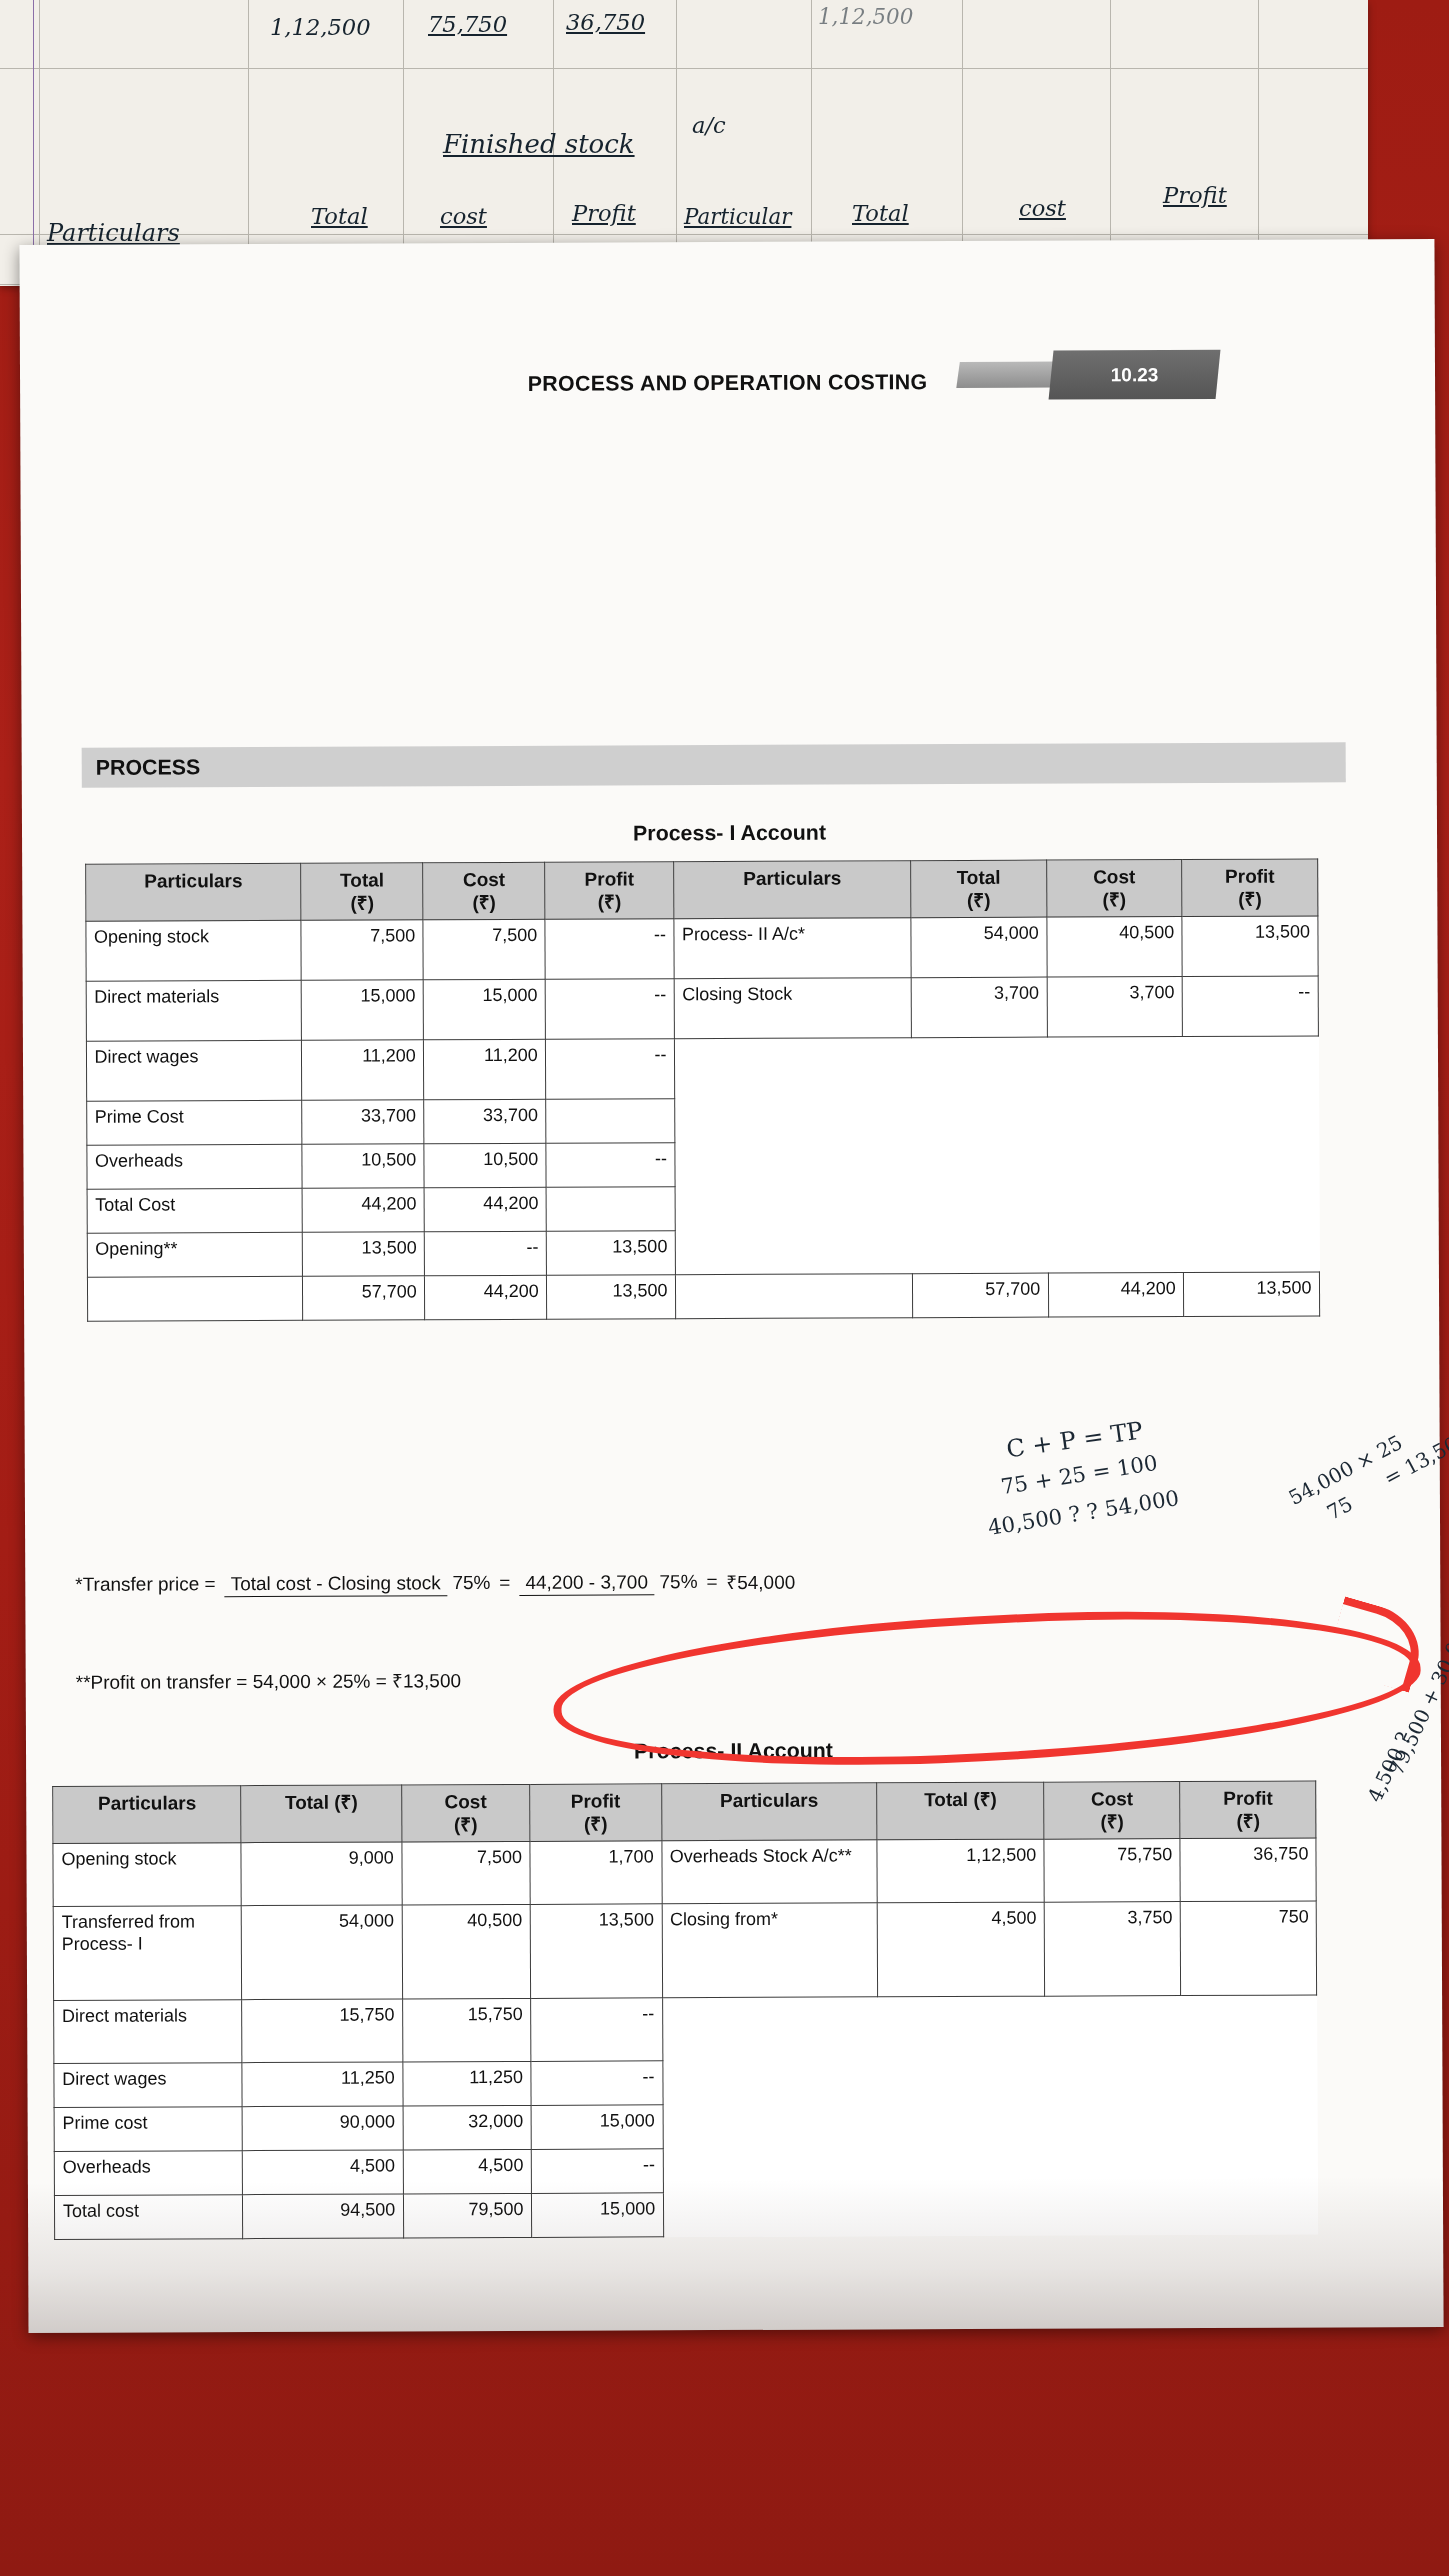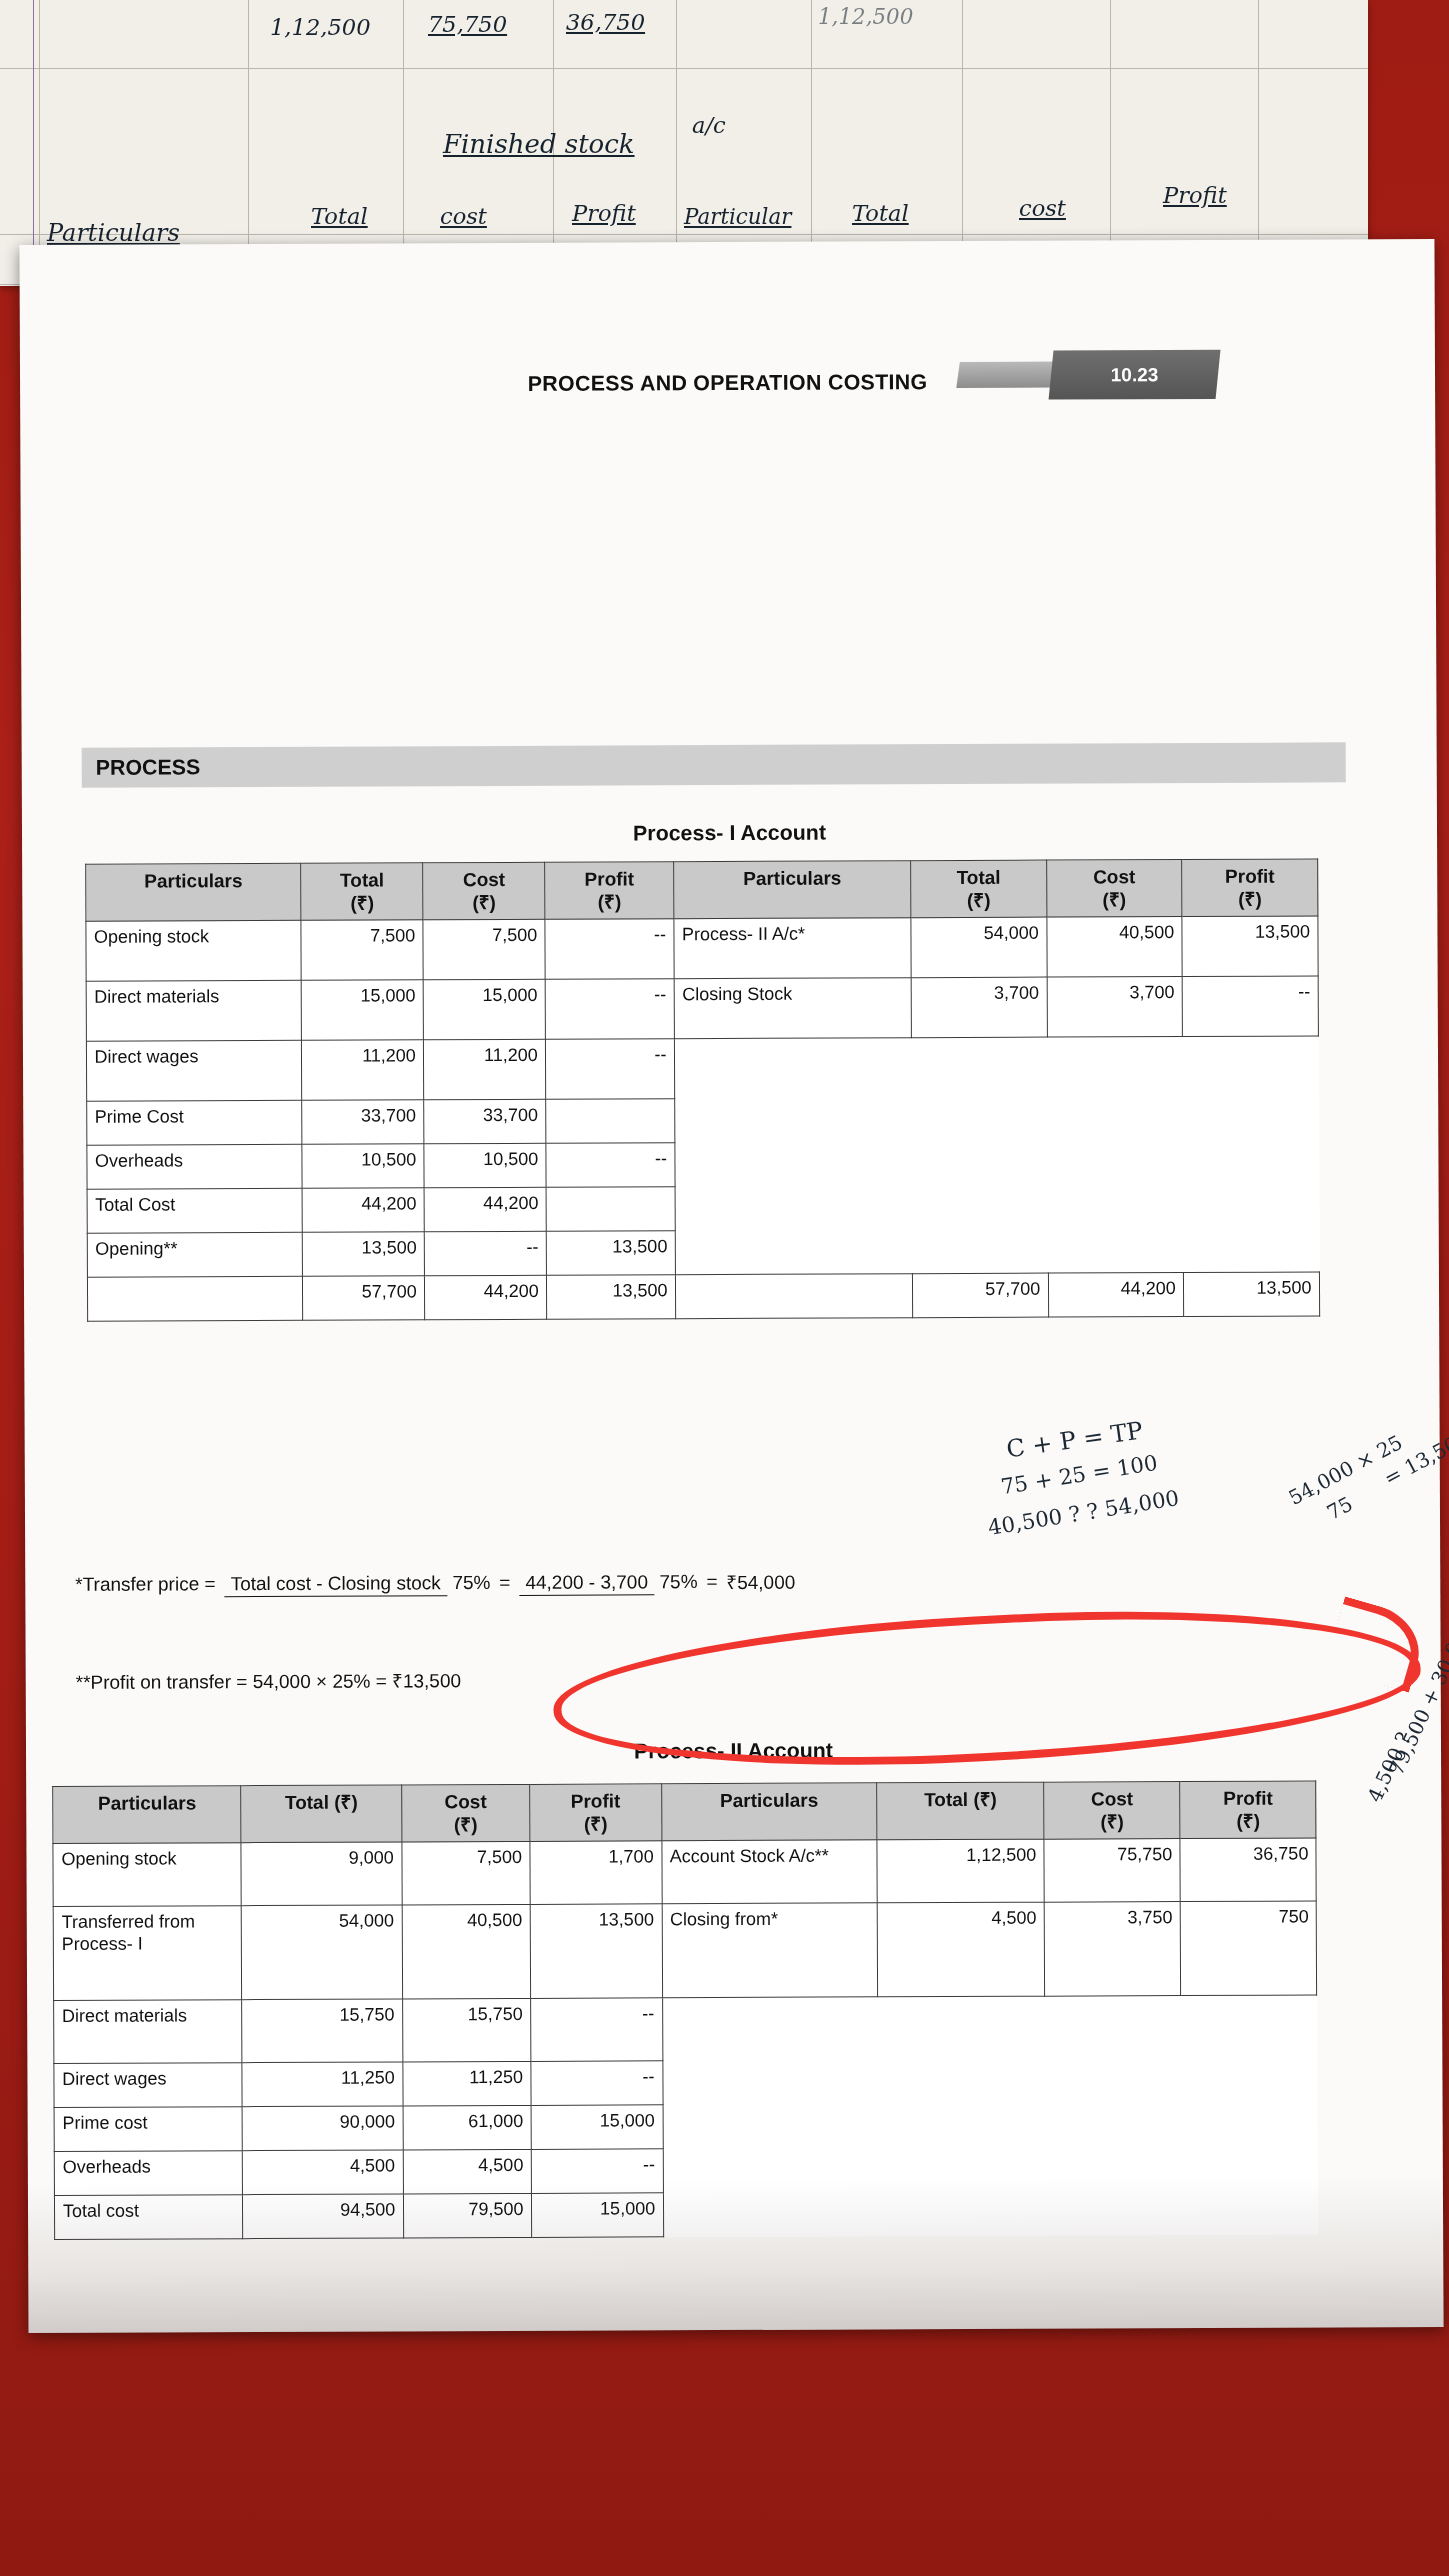--- a/index.html
+++ b/index.html
@@ -382,21 +382,21 @@
           <div>(₹)</div>
         </th>
       </tr>
     </thead>
     <tbody>
       <tr>
         <td class="lbl" style="height:63px">Opening stock</td>
         <td class="num">9,000</td>
         <td class="num">7,500</td>
         <td class="num">1,700</td>
-        <td class="lbl">Account Stock A/c**</td>
+        <td class="lbl">Overheads Stock A/c**</td>
         <td class="num">1,12,500</td>
         <td class="num">75,750</td>
         <td class="num">36,750</td>
       </tr>
       <tr>
         <td class="lbl" style="height:94px">Transferred from Process- I</td>
         <td class="num">54,000</td>
         <td class="num">40,500</td>
         <td class="num">13,500</td>
         <td class="lbl">Closing from*</td>
@@ -420,21 +420,21 @@
         <td class="num">11,250</td>
         <td class="num">--</td>
         <td class="lbl nob"></td>
         <td class="num nob"></td>
         <td class="num nob"></td>
         <td class="num nob"></td>
       </tr>
       <tr>
         <td class="lbl" style="height:44px">Prime cost</td>
         <td class="num">90,000</td>
-        <td class="num">61,000</td>
+        <td class="num">32,000</td>
         <td class="num">15,000</td>
         <td class="lbl nob"></td>
         <td class="num nob"></td>
         <td class="num nob"></td>
         <td class="num nob"></td>
       </tr>
       <tr>
         <td class="lbl" style="height:44px">Overheads</td>
         <td class="num">4,500</td>
         <td class="num">4,500</td>

